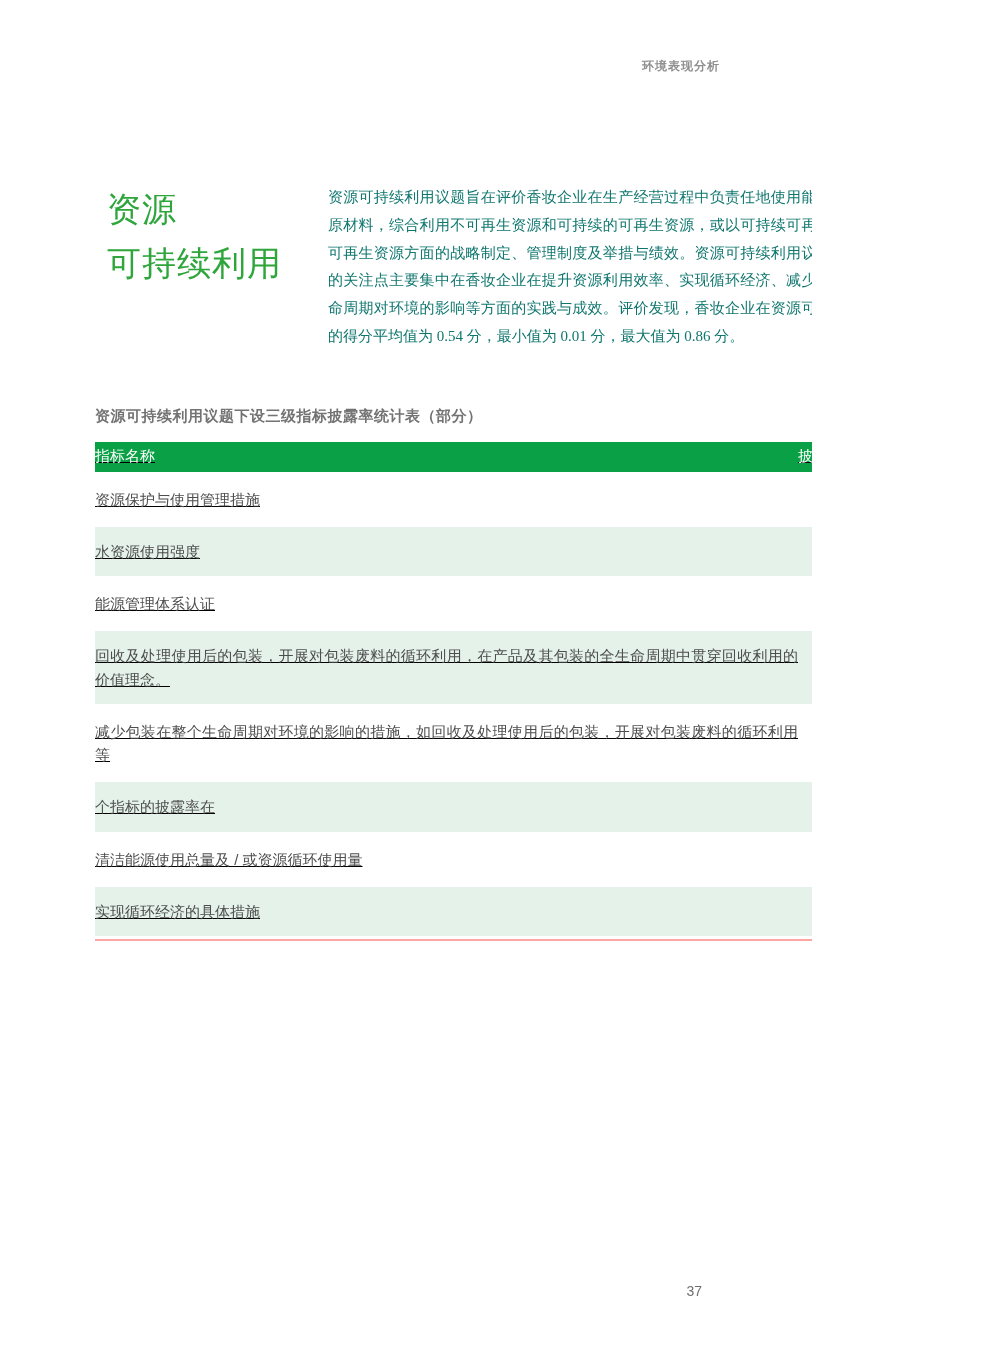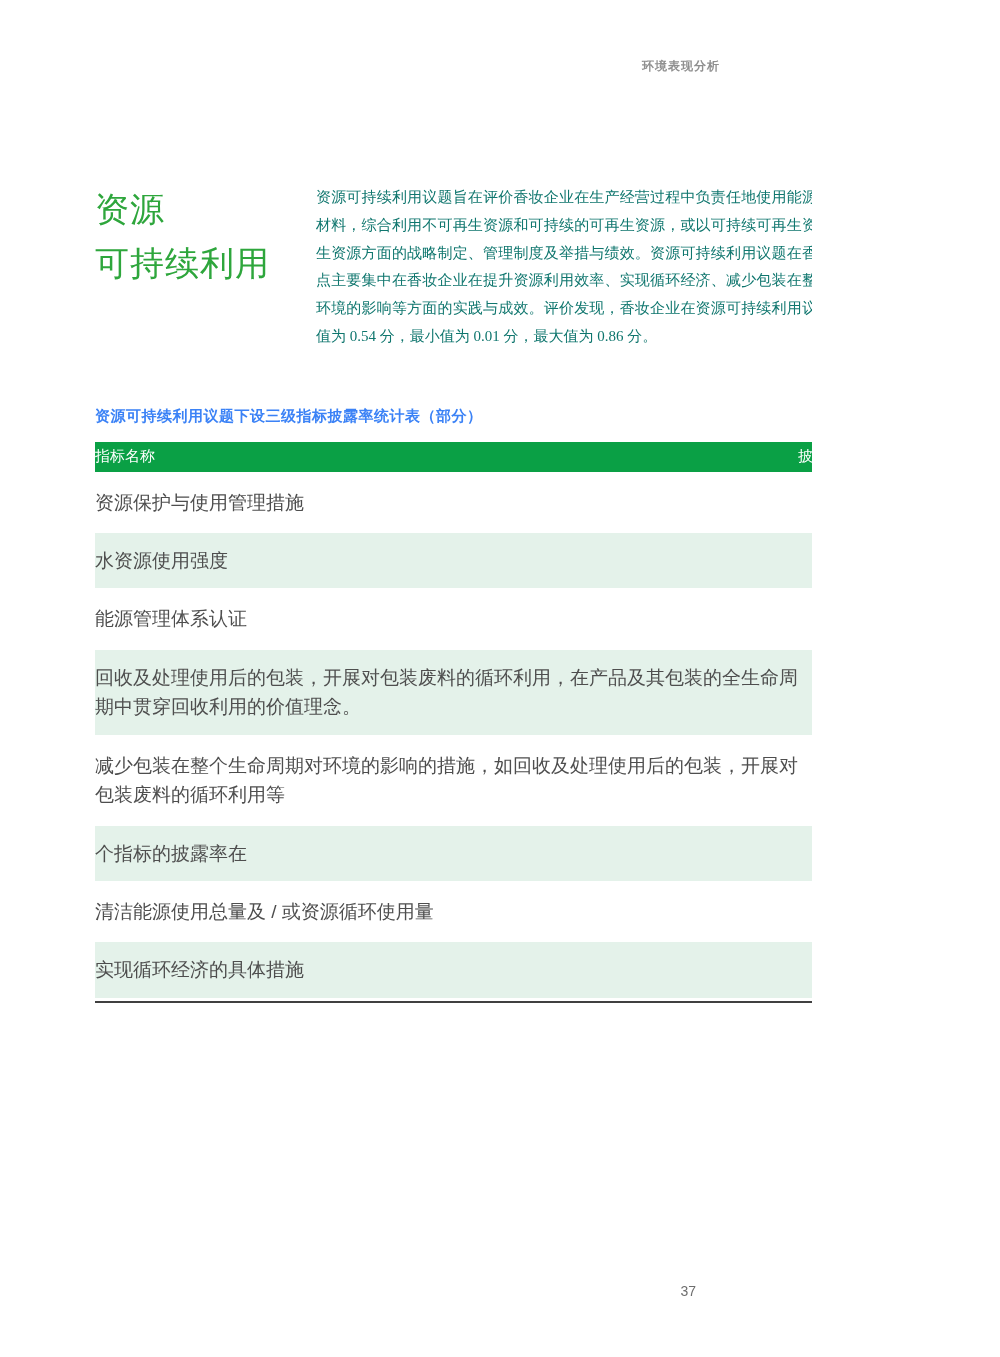--- a/index.html
+++ b/index.html
@@ -30,20 +30,21 @@
     left: 95px;
     width: 813px;
   }
   .top-block {
     display: flex;
     align-items: flex-start;
   }
   .title-col {
     width: 221px;
     flex: 0 0 221px;
+    margin-left: 12px;
   }
   .section-title {
     font-size: 34px;
     font-weight: 400;
     color: #2ea63c;
     line-height: 1.6;
     letter-spacing: 1px;
   }
   .text-col {
     flex: 1 1 auto;
@@ -53,55 +54,55 @@
     font-size: 15px;
     line-height: 1.85;
     text-align: justify;
   }
   .para-green { color: #0f766e; font-family: Liberation Serif, serif; }
   .para-gray  { color: #4f4f4f; margin-top: 27px; }
   .table-section { margin-top: 56px; }
   .table-caption {
     font-size: 15px;
     font-weight: 700;
-    color: #3b82f6;
+    color: #737373;
     margin-bottom: 13px;
     letter-spacing: 0.5px;
   }
   table.indicator-table {
     width: 813px;
     border-collapse: separate;
     border-spacing: 0 3px;
     table-layout: fixed;
   }
-  .table-wrap { border-bottom: 2px solid #404040; }
+  .table-wrap { border-bottom: 2px solid #fca5a5; text-decoration: underline; }
   table.indicator-table thead th {
     background: #0aa045;
     color: #ffffff;
     font-size: 15px;
     font-weight: 400;
     height: 30px;
     padding: 0;
   }
   th.col-indicator { text-align: left; padding-left: 25px; }
   th.col-rate { width: 110px; text-align: left; padding-right: 22px; }
   table.indicator-table tbody td {
-    font-size: 19px;
+    font-size: 15px;
     color: #4e4e4e;
     padding: 13px 0;
     line-height: 1.55;
     vertical-align: middle;
   }
   td.cell-indicator { padding-left: 25px; padding-right: 45px; text-align: justify; }
   td.cell-rate { text-align: center; color: #555555; }
   table.indicator-table tbody tr:nth-child(odd)  td { background: #ffffff; }
   table.indicator-table tbody tr:nth-child(even) td { background: #e4f2ea; }
   .page-number {
     position: absolute;
-    right: 116px;
+    right: 110px;
     bottom: 58px;
     font-size: 14px;
     color: #6e6e6e;
   }
 </style>
 </head>
 <body>
 
 <div class="page">
 

